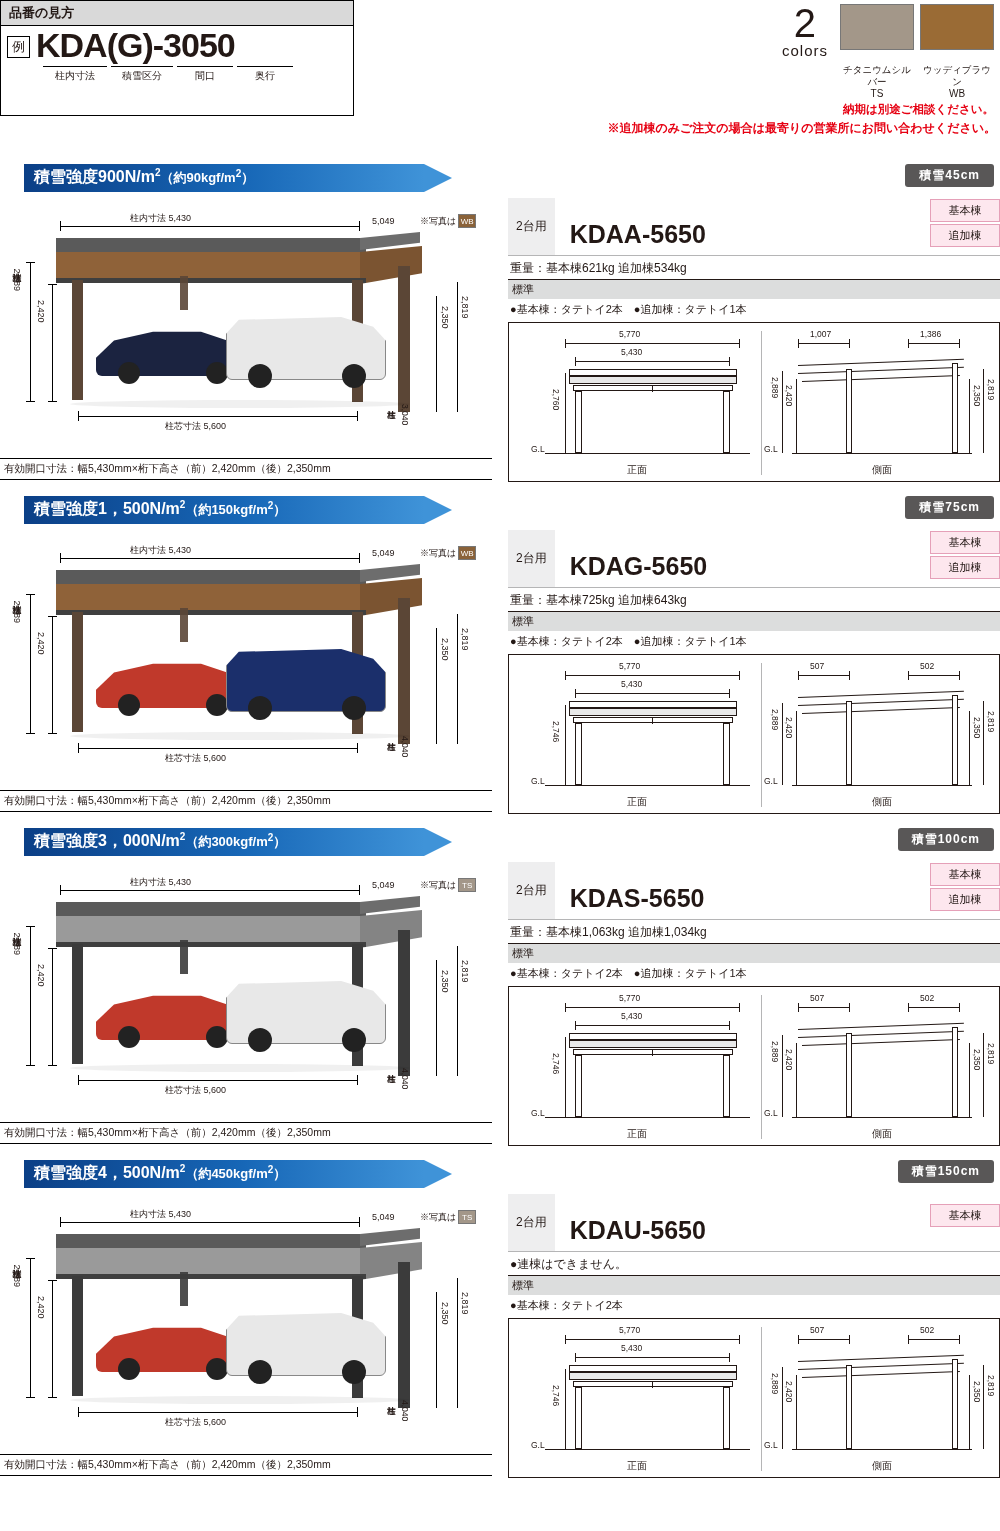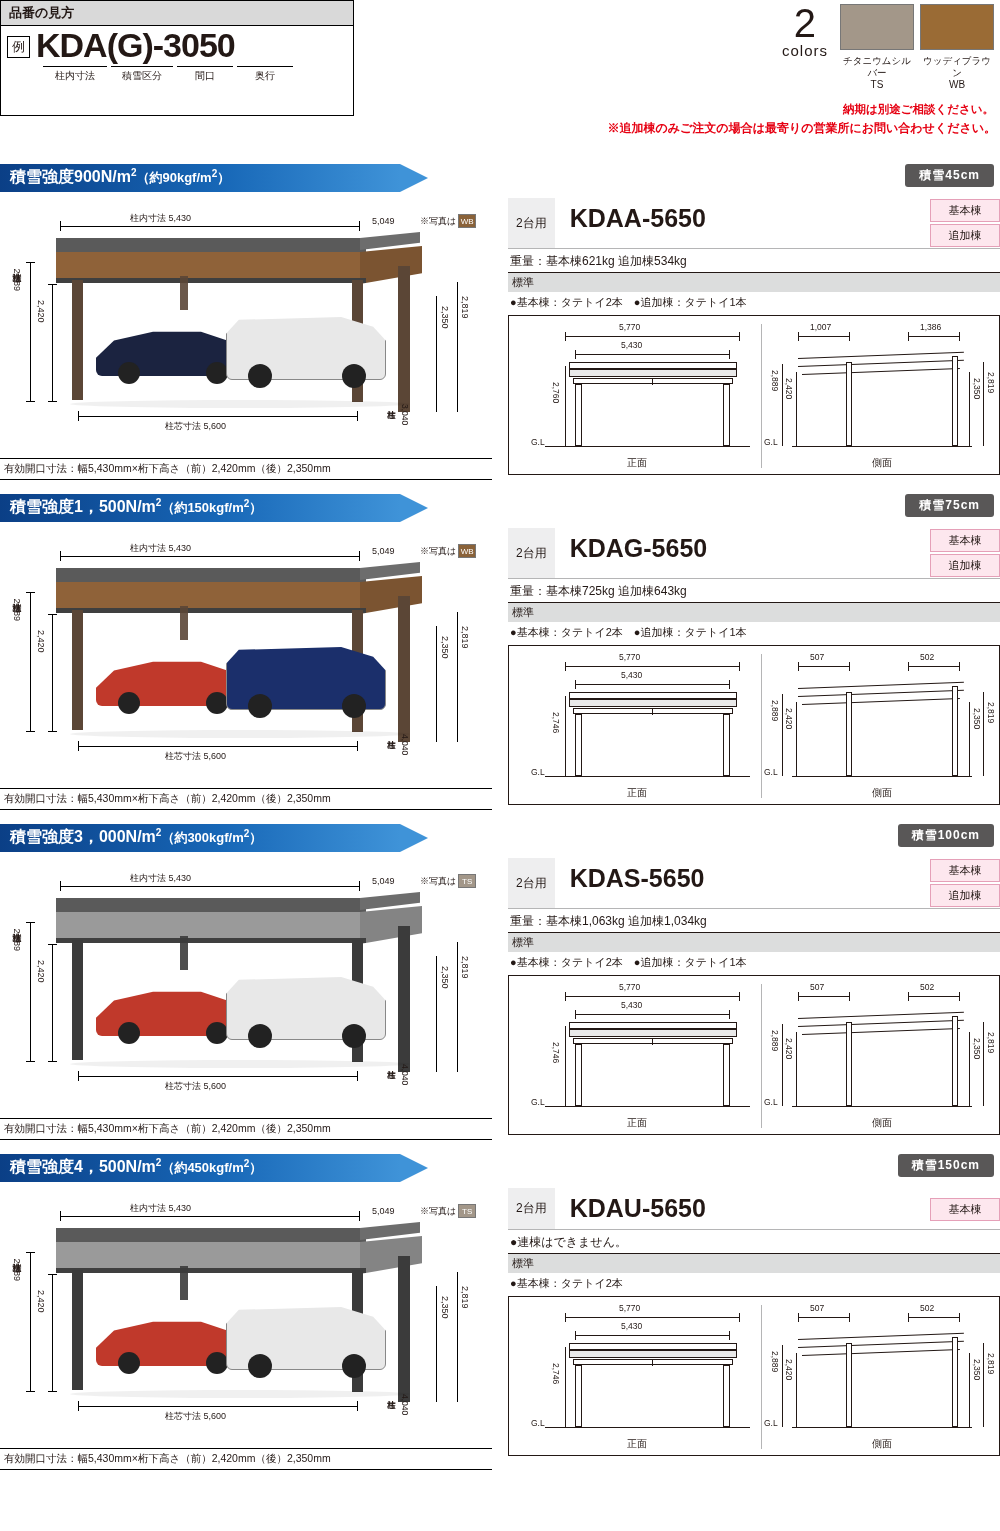--- a/index.html
+++ b/index.html
@@ -39,21 +39,21 @@
   .lg2 { width: 62px; }
   .lg3 { width: 56px; }
   .lg4 { width: 56px; }
 
   .colors-wrap { position: absolute; right: 6px; top: 4px; display: flex; align-items: flex-start; }
   .colors-count { text-align: center; margin-right: 6px; }
   .colors-count .num { font-size: 40px; line-height: 0.95; font-weight: normal; }
   .colors-count .lbl { font-size: 15px; letter-spacing: 1px; }
   .swatch { width: 74px; margin-left: 6px; text-align: center; }
   .swatch .chip { height: 46px; border: 1px solid #777; }
-  .swatch .nm { font-size: 9.5px; line-height: 1.25; padding-top: 5px; }
+  .swatch .nm { font-size: 9.5px; line-height: 1.25; padding-top: 14px; }
   .swatch .cd { font-size: 10px; }
 
   .note-red1 {
     position: absolute; right: 6px; top: 102px; color: #e60012;
     font-size: 11.5px; font-weight: bold;
   }
   .note-red2 {
     position: absolute; right: 4px; top: 120px; color: #e60012;
     font-size: 12px; font-weight: bold;
   }
@@ -61,20 +61,21 @@
   
   .section { position: relative; }
   .snow-tab {
     position: absolute; right: 6px; top: 0;
     background: #595757; color: #fff; font-size: 12px; font-weight: bold;
     padding: 3px 14px; border-radius: 3px; letter-spacing: 1px;
   }
   .strength-bar {
     position: relative; height: 34px; margin-top: 14px;
     width: 440px;
+    margin-left: 24px;
   }
   .strength-bar .bg {
     position: absolute; left: 0; top: 0; height: 28px; width: 400px;
     background: linear-gradient(to right,#0b3f86 0%, #1767b7 55%, #3f93d8 100%);
   }
   .strength-bar .bg:after {
     content: ""; position: absolute; right: -28px; top: 0;
     border-left: 28px solid #3f93d8;
     border-top: 14px solid transparent; border-bottom: 14px solid transparent;
   }
@@ -110,21 +111,21 @@
     padding: 3px 4px; margin-top: 4px; width: 492px;
   }
 
   
   .prod-head { display: flex; align-items: stretch; border-bottom: 1px solid #b5b5b6; }
   .prod-qty {
     background: #eeeeef; font-size: 12px; padding: 10px 8px; display: flex; align-items: center;
     border-right: 1px solid #fff;
   }
   .prod-code {
-    font-size: 25px; font-weight: bold; padding: 6px 14px; flex: 1; letter-spacing: 0px;
+    font-size: 25px; font-weight: bold; padding: 6px 14px; flex: 1; letter-spacing: 0px; margin-top: 16px;
   }
   .tag-col { width: 70px; display: flex; flex-direction: column; }
   .tagpink {
     background: #fde7ee; border: 1px solid #e5a0b8; font-size: 11px;
     text-align: center; padding: 3px 0; margin: 1px 0;
   }
   .tagpink.single { margin-top: 10px; }
   .weight-line { font-size: 12px; padding: 4px 2px 2px 2px; border-bottom: 1px solid #231815; }
   .std-bar { background: #dcdddd; font-size: 11px; padding: 2px 4px; }
   .parts-line { font-size: 11px; padding: 3px 2px; }

